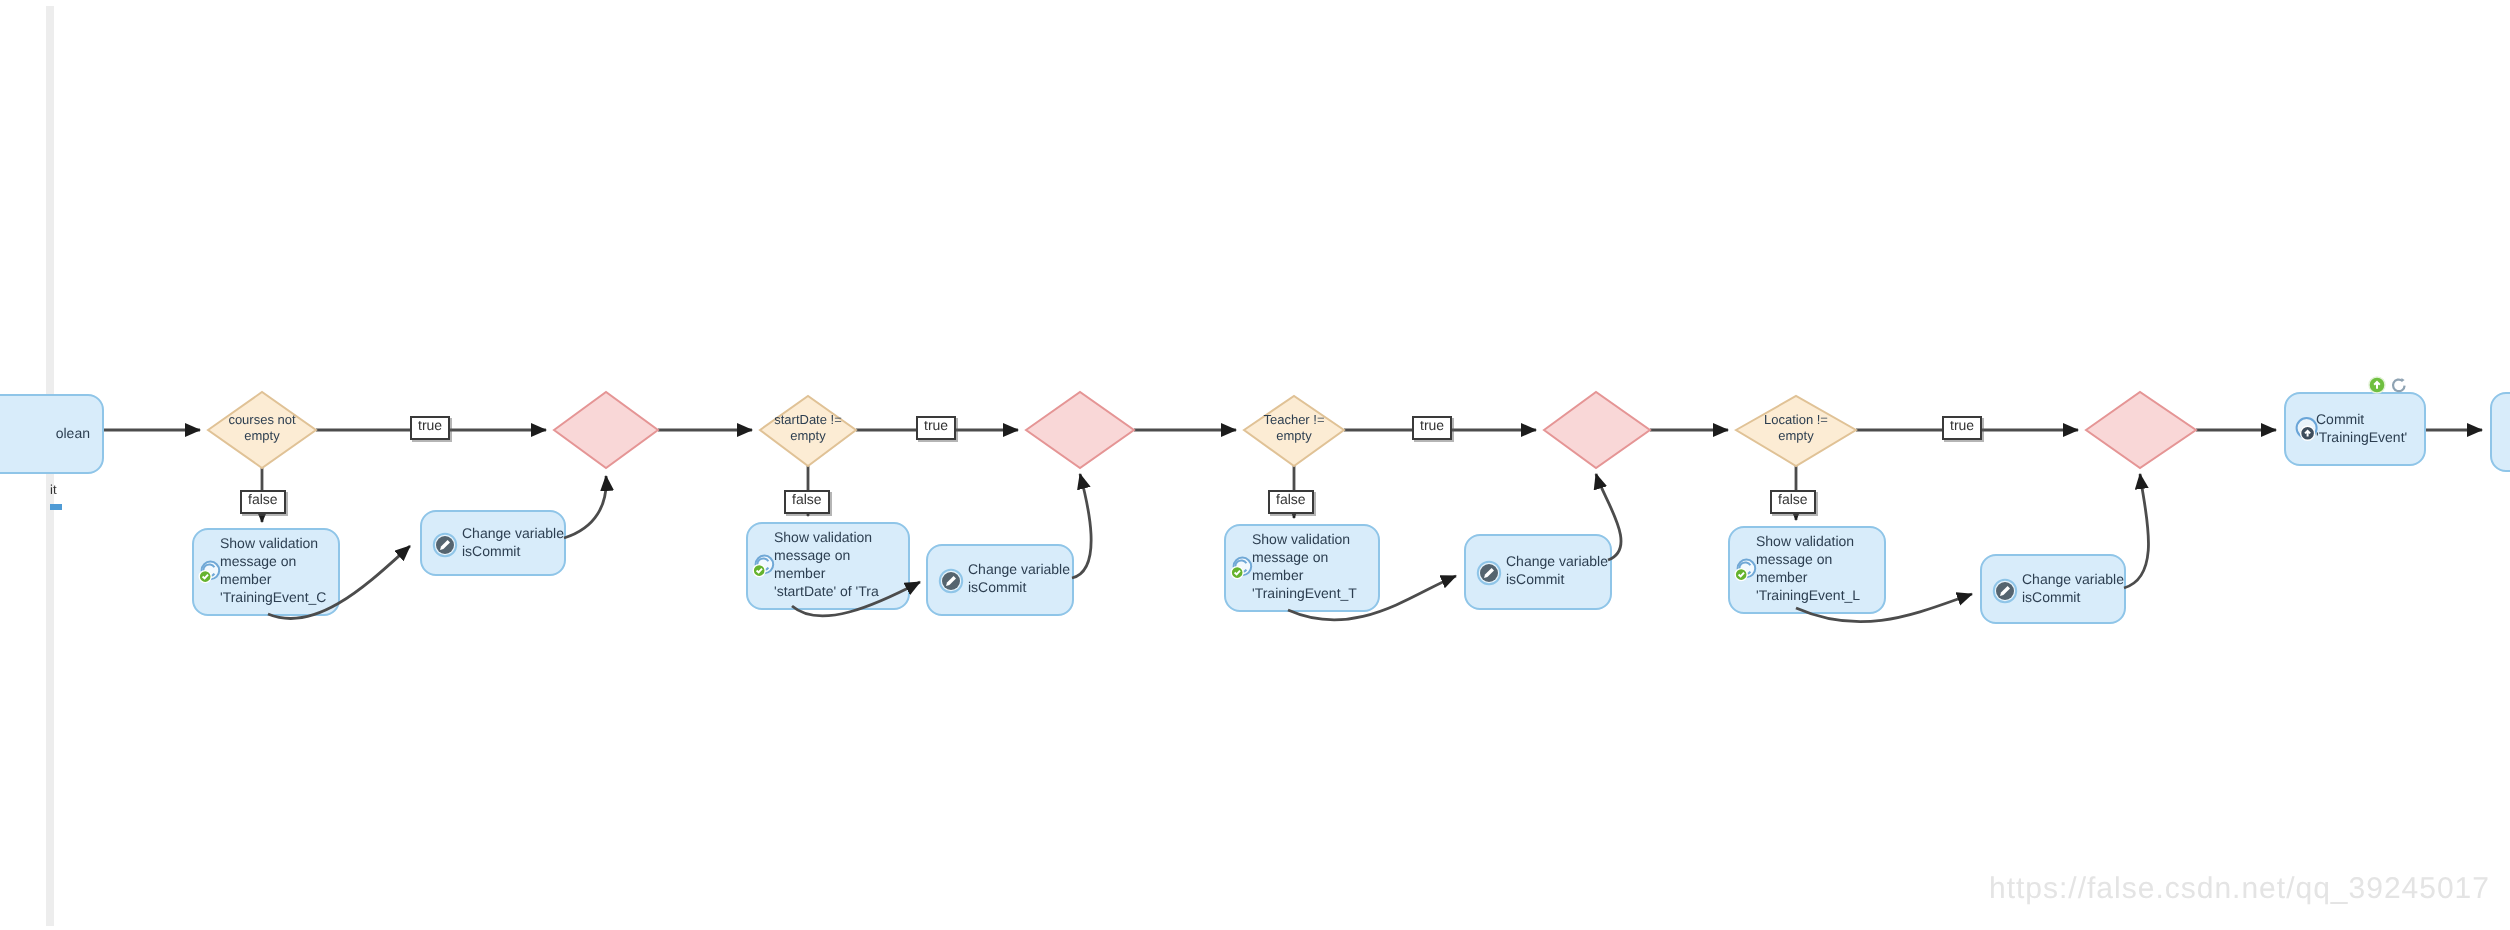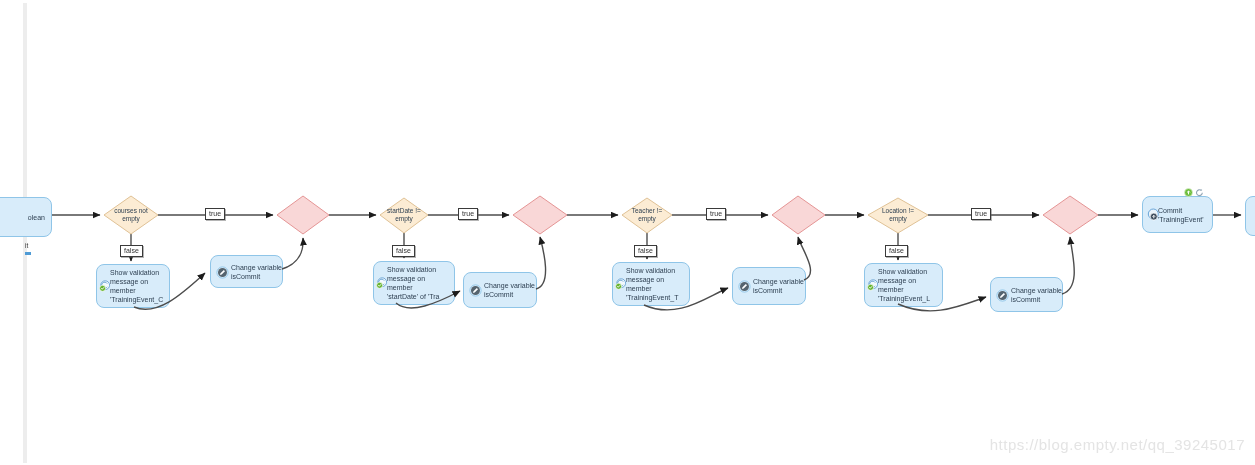--- a/index.html
+++ b/index.html
@@ -230,21 +230,21 @@
       <circle cx="4.5" cy="4.5" r="4" fill="#6fbf3f" stroke="#e3f2d8" stroke-width="0.7"></circle>
       <path d="M4.5 6.4 L4.5 3.1 M3.1 4.4 L4.5 3 L5.9 4.4" stroke="#fff" stroke-width="1" fill="none"></path>
     </svg>
     <svg class="decorator" style="left:1195px;top:188px;" width="9" height="9" viewBox="0 0 9 9">
       <path d="M7.3 4.8 a2.9 2.9 0 1 1 -1.1 -2.4" stroke="#8fa3b3" fill="none" stroke-width="1.1"></path>
       <path d="M5.7 1 L7.3 2 L5.9 3 Z" fill="#8fa3b3"></path>
     </svg>
 
     <div class="endbox"></div>
 
-    <div class="watermark">https://blog.empty.net/qq_39245017</div>
+    <div class="watermark">https://false.csdn.net/qq_39245017</div>
   </div>
 
   <svg id="curves" class="layer" width="1255" height="465">
     <path class="wire" marker-end="url(#ah)" d="M134,307 C158,317 184,292 205,273"></path>
     <path class="wire" marker-end="url(#ah)" d="M282,269 C298,264 304,252 303,238"></path>
     <path class="wire" marker-end="url(#ah)" d="M396,303 C410,315 437,303 460,291"></path>
     <path class="wire" marker-end="url(#ah)" d="M536,289 C552,285 544,252 540,237"></path>
     <path class="wire" marker-end="url(#ah)" d="M644,305 C678,320 706,297 728,288"></path>
     <path class="wire" marker-end="url(#ah)" d="M804,280 C820,274 802,250 798,237"></path>
     <path class="wire" marker-end="url(#ah)" d="M898,304 C932,319 960,306 986,297"></path>

